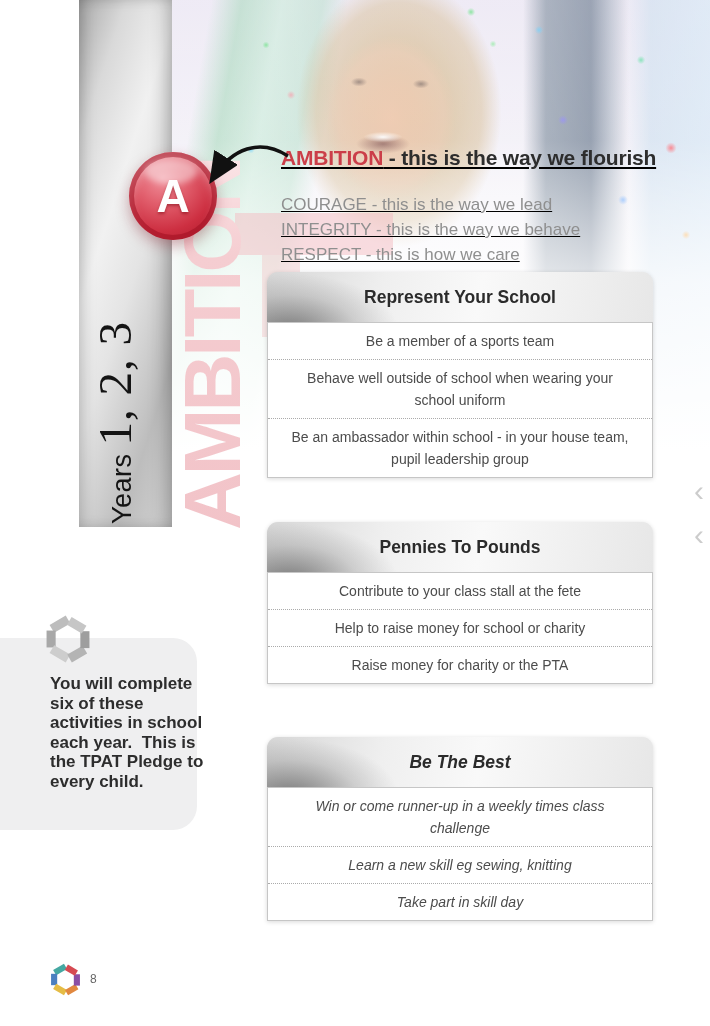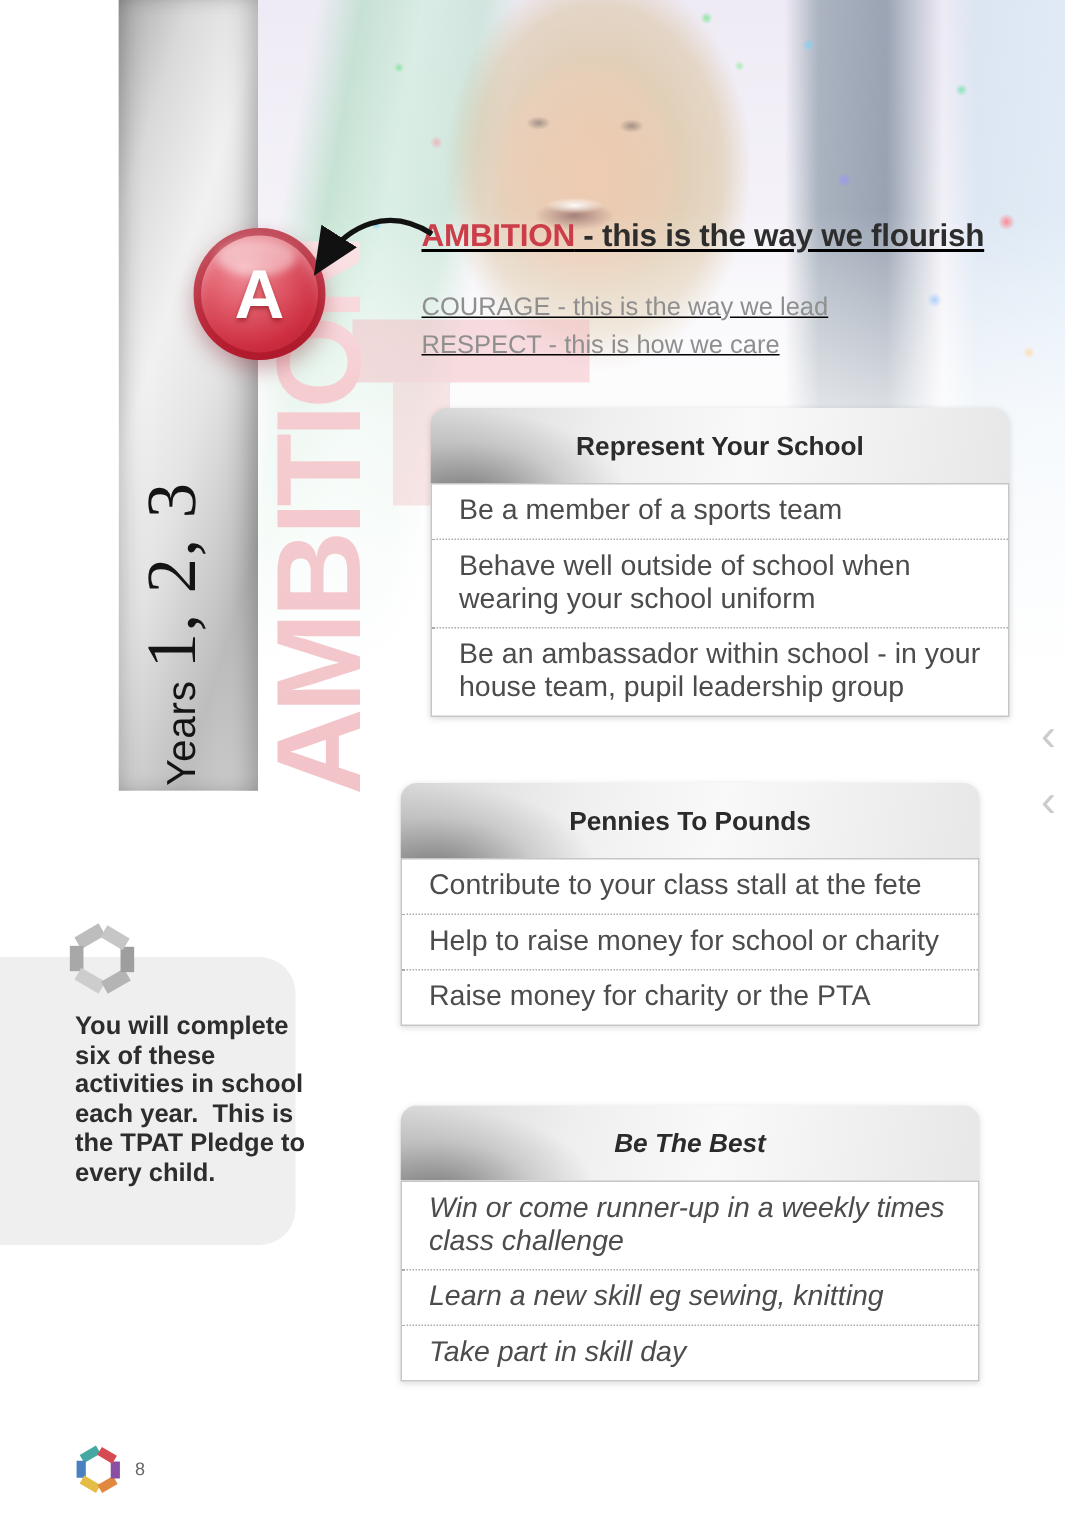--- a/index.html
+++ b/index.html
@@ -95,33 +95,33 @@
 
   
   .values-header { position:absolute; left:281px; top:146px; width:400px; z-index:5;text-decoration:underline; }
   .values-title { font-size:21px; font-weight:bold; color:#2d2d2d; letter-spacing:-.2px; }
   .values-title .hl { color:#cb3e49; }
   .values-sub { margin-top:22px; }
   .values-sub div { font-size:17px; line-height:25px; color:#8f8f8f; }
 
   
   .card { position:absolute; left:267px; width:386px; z-index:4; filter:drop-shadow(0 1px 2px rgba(0,0,0,.15)); }
-  .card-1 { top:272px;margin-left:20px; } .card-2 { top:522px; } .card-3 { top:737px;font-style:italic; }
+  .card-1 { top:272px; } .card-2 { top:522px; } .card-3 { top:737px;font-style:italic; }
   .card-header {
     height:50px; border-radius:11px 11px 0 0;
     background:
       radial-gradient(150px 80px at 6% 118%, rgba(80,80,80,.7), rgba(120,120,120,.25) 45%, transparent 72%),
       linear-gradient(100deg, #d6d6d6, #efefef 30%, #f9f9f9 55%, #e7e7e7 100%);
     text-align:center; line-height:50px;
     font-size:17.5px; font-weight:bold; color:#2b2b2b;
   }
   .card-body { background:#ffffff; border:1px solid #c6c6c6; }
   .card-item {
-    padding:7px 18px; 
-    font-size:19px; line-height:22px; color:#4c4c4c;
+    padding:7px 18px; text-align:center;
+    font-size:14px; line-height:22px; color:#4c4c4c;
   }
   .card-item + .card-item { border-top:1.5px dotted #ababab; }
 
   
   .pledge-box {
     position:absolute; left:0; top:638px; width:197px; height:192px; z-index:4;
     background:#efeff0; border-radius:0 24px 24px 0;
   }
   .pledge-text {
     position:absolute; left:50px; top:36px; width:158px;
@@ -168,20 +168,21 @@
     </defs>
     <path d="M88,16 C 60,-2 32,8 13,38" fill="none" stroke="#111" stroke-width="3.5" marker-end="url(#ah)"></path>
   </svg>
 
   <div class="values-header">
     <div class="values-title">
       <span class="hl">AMBITION</span><span> - this is the way we flourish</span>
     </div>
     <div class="values-sub">
       <div>COURAGE - this is the way we lead</div>
+      <div>INTEGRITY - this is the way we behave</div>
       <div>RESPECT - this is how we care</div>
     </div>
   </div>
 
   <div class="card card-1">
     <div class="card-header">Represent Your School</div>
     <div class="card-body">
       <div class="card-item">Be a member of a sports team</div>
       <div class="card-item">Behave well outside of school when wearing your school uniform</div>
       <div class="card-item">Be an ambassador within school - in your house team, pupil leadership group</div>

